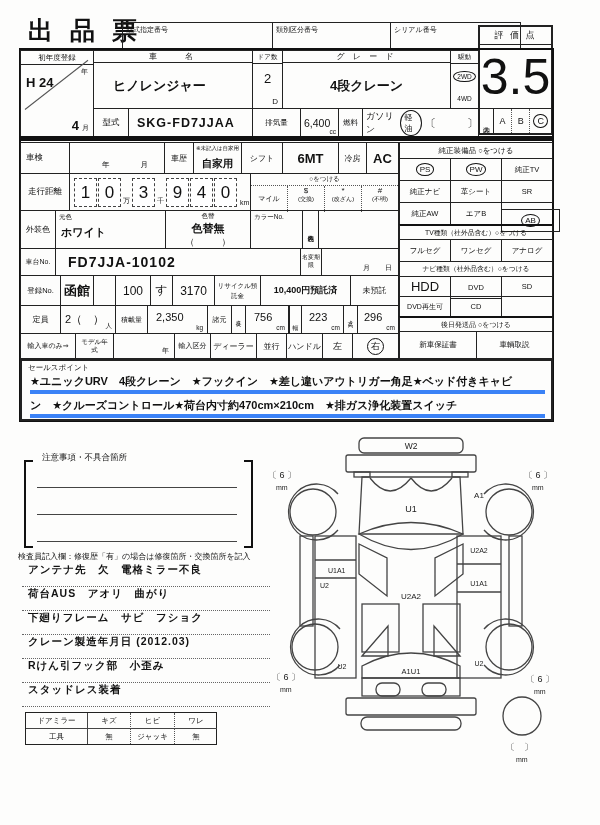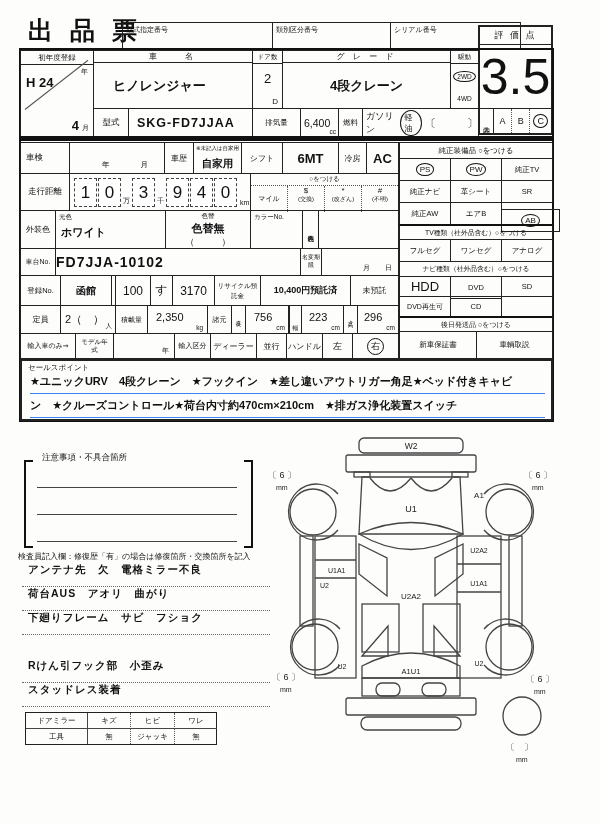--- a/index.html
+++ b/index.html
@@ -5,21 +5,21 @@
   html,body{margin:0;padding:0;background:#e8e8e8;}
   .sheet{position:relative;width:600px;height:825px;background:#fdfdfc;font-family:"Liberation Sans","DejaVu Sans",sans-serif;color:#111;overflow:hidden;}
   .abs{position:absolute;box-sizing:border-box;}
   .cell{position:absolute;box-sizing:border-box;border:1px solid #222;}
   .hdr{font-size:8px;display:flex;align-items:center;justify-content:center;}
   .cen{display:flex;align-items:center;justify-content:center;}
   .vert{writing-mode:vertical-rl;text-orientation:upright;line-height:1;}
   .circ{display:inline-block;border:1.5px solid #111;border-radius:50%;padding:1px 3px;}
   .digit{display:inline-block;width:21px;height:27px;border:1px dashed #444;font-size:17px;text-align:center;line-height:27px;margin-right:1px;background:#fff;}
   .note-line{position:absolute;left:22px;width:242px;height:23px;font-size:10.5px;font-weight:bold;border-bottom:1px dotted #666;padding-left:6px;letter-spacing:1px;white-space:nowrap;}
-  .u-line{border-bottom:1px solid #3b82f6;}
+  .u-line{border-bottom:4px solid #3b82f6;}
   svg text{font-family:"Liberation Sans","DejaVu Sans",sans-serif;fill:#222;}
 </style>
 </head>
 <body>
 
 <div class="sheet">
 
   <div class="abs" style="left:28px;top:14px;font-size:25px;font-weight:bold;letter-spacing:5px;">出 品 票</div>
 
   <div class="cell" style="left:122px;top:22px;width:151px;height:27px;">
@@ -149,29 +149,29 @@
     <div class="cen" style="height:15px;font-size:11px;font-weight:bold;">色替無</div>
     <div class="cen" style="height:12px;font-size:9px;">（　　　）</div>
   </div>
   <div class="cell" style="left:250px;top:210px;width:53px;height:39px;">
     <span class="abs" style="left:3px;top:2px;font-size:6.5px;">カラーNo.</span>
   </div>
   <div class="cell cen vert" style="left:302px;top:210px;width:17px;height:39px;font-size:6.5px;">内装色</div>
   <div class="cell" style="left:318px;top:210px;width:81px;height:39px;"></div>
 
   <div class="cell hdr" style="left:20px;top:248px;width:36px;height:28px;font-size:7px;">車台No.</div>
-  <div class="cell" style="left:55px;top:248px;width:246px;height:28px;display:flex;align-items:center;font-size:14px;font-weight:bold;letter-spacing:1px;">FD7JJA-10102</div>
+  <div class="cell" style="left:55px;top:248px;width:246px;height:28px;display:flex;align-items:center;padding-left:12px;font-size:14px;font-weight:bold;letter-spacing:1px;">FD7JJA-10102</div>
   <div class="cell cen" style="left:300px;top:248px;width:22px;height:28px;font-size:6px;text-align:center;line-height:1.3;">名変期限</div>
   <div class="cell" style="left:321px;top:248px;width:78px;height:28px;">
     <span class="abs" style="right:28px;bottom:2px;font-size:7px;">月</span>
     <span class="abs" style="right:6px;bottom:2px;font-size:7px;">日</span>
   </div>
 
   <div class="cell hdr" style="left:20px;top:275px;width:41px;height:31px;font-size:7.5px;">登録No.</div>
-  <div class="cell cen" style="left:60px;top:275px;width:52px;height:31px;font-size:10px;font-weight:bold;">函館</div>
+  <div class="cell cen" style="left:60px;top:275px;width:34px;height:31px;font-size:13px;font-weight:bold;">函館</div>
   <div class="cell cen" style="left:115px;top:275px;width:36px;height:31px;font-size:12px;">100</div>
   <div class="cell cen" style="left:150px;top:275px;width:23px;height:31px;font-size:12px;">す</div>
   <div class="cell cen" style="left:172px;top:275px;width:43px;height:31px;font-size:12px;">3170</div>
   <div class="cell cen" style="left:214px;top:275px;width:47px;height:31px;font-size:6.5px;text-align:center;line-height:1.4;padding:0 2px;">リサイクル預託金</div>
   <div class="cell cen" style="left:260px;top:275px;width:91px;height:31px;font-size:9px;font-weight:bold;border-right:1px dotted #555;">10,400円預託済</div>
   <div class="cell cen" style="left:350px;top:275px;width:49px;height:31px;font-size:8px;">未預託</div>
 
   <div class="cell hdr" style="left:20px;top:305px;width:41px;height:29px;font-size:8px;">定員</div>
   <div class="cell" style="left:60px;top:305px;width:56px;height:29px;">
     <span class="abs" style="left:4px;top:6px;font-size:11px;">2（　）</span>
@@ -258,20 +258,21 @@
   <div class="abs" style="left:244px;top:460px;width:9px;height:88px;border:2px solid #111;border-left:none;"></div>
   <div class="abs" style="left:37px;top:487px;width:200px;border-bottom:1px solid #444;"></div>
   <div class="abs" style="left:37px;top:514px;width:200px;border-bottom:1px solid #444;"></div>
   <div class="abs" style="left:37px;top:541px;width:200px;border-bottom:1px solid #444;"></div>
 
   <div class="abs" style="left:18px;top:551px;font-size:8px;white-space:nowrap;">検査員記入欄：修復歴「有」の場合は修復箇所・交換箇所を記入</div>
 
   <div class="note-line" style="top:563px;">アンテナ先　欠　電格ミラー不良</div>
   <div class="note-line" style="top:587px;">荷台AUS　アオリ　曲がり</div>
   <div class="note-line" style="top:611px;">下廻りフレーム　サビ　フショク</div>
+  <div class="note-line" style="top:635px;">クレーン製造年月日 (2012.03)</div>
   <div class="note-line" style="top:659px;">Rけん引フック部　小歪み</div>
   <div class="note-line" style="top:683px;">スタッドレス装着</div>
 
   <div class="abs" style="left:25px;top:712px;width:192px;border:1px solid #222;display:grid;grid-template-columns:62px 43px 44px 42px;">
     <div class="cen" style="height:15px;font-size:7.5px;border-right:1px solid #444;border-bottom:1px solid #444;">ドアミラー</div>
     <div class="cen" style="height:15px;font-size:7.5px;border-right:1px dotted #555;border-bottom:1px solid #444;">キズ</div>
     <div class="cen" style="height:15px;font-size:7.5px;border-right:1px dotted #555;border-bottom:1px solid #444;">ヒビ</div>
     <div class="cen" style="height:15px;font-size:7.5px;border-bottom:1px solid #444;">ワレ</div>
     <div class="cen" style="height:15px;font-size:7.5px;border-right:1px solid #444;">工具</div>
     <div class="cen" style="height:15px;font-size:7.5px;border-right:1px dotted #555;">無</div>

